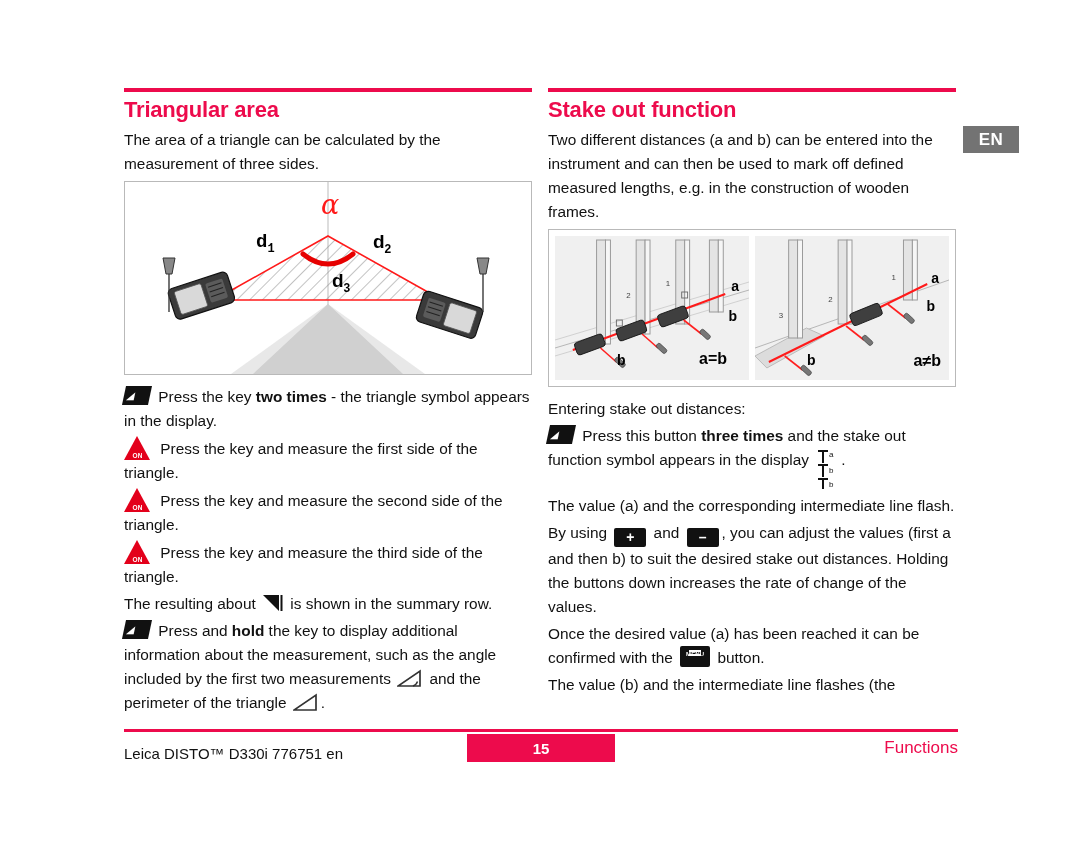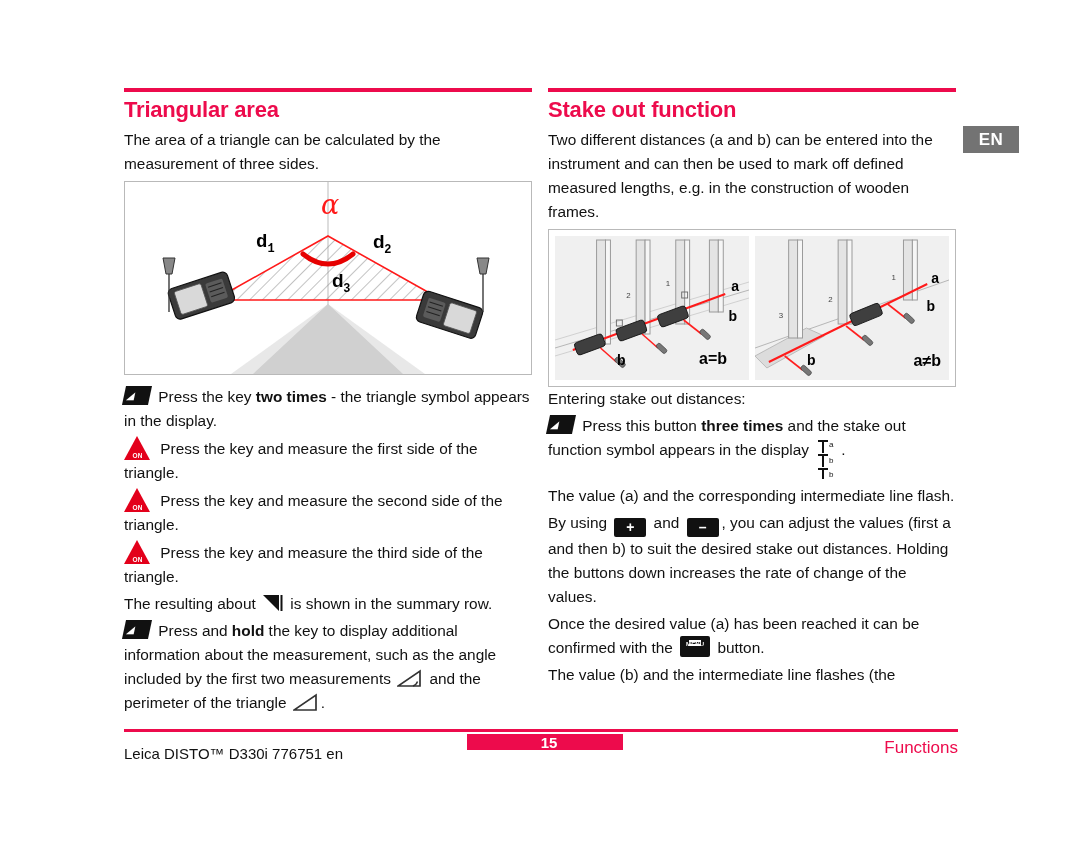--- a/index.html
+++ b/index.html
@@ -219,29 +219,28 @@
   }
   .footer-left {
     position: absolute;
     left: 0; top: 11px;
     font-size: 15px;
     color: #111;
   }
   .footer-page {
     position: absolute;
     left: 343px; top: 0;
-    width: 148px; height: 16px;
+    width: 148px; height: 28px;
     background: #ED0B4C;
     color: #fff;
     font-size: 15px;
     font-weight: bold;
     display: flex;
     align-items: center;
     justify-content: center;
-    padding-left: 8px;
   }
   .footer-right {
     position: absolute;
     right: 0; top: 4px;
     font-size: 17px;
     color: #ED0B4C;
   }
   b { font-weight: bold; }
 </style>
 </head>
@@ -443,21 +442,21 @@
           <text x="74" y="66" font-size="8" fill="#444" font-family="Liberation Sans, sans-serif">2</text>
           <text x="138" y="44" font-size="8" fill="#444" font-family="Liberation Sans, sans-serif">1</text>
         </svg>
         <div style="position:absolute;right:10px;top:34px;font-size:14px;font-weight:bold;">a</div>
         <div style="position:absolute;right:14px;top:62px;font-size:14px;font-weight:bold;">b</div>
         <div style="position:absolute;left:52px;bottom:12px;font-size:14px;font-weight:bold;">b</div>
         <div style="position:absolute;right:8px;bottom:10px;font-size:16px;font-weight:bold;">a≠b</div>
       </div>
     </div>
 
-    <p class="body" style="margin-top:0;">Entering stake out distances:</p>
+    <p class="body" style="margin-top:10px;">Entering stake out distances:</p>
 
     <p class="body">
       <span class="icon icon-func">
         <span class="para"></span><span class="glyph">◢</span>
       </span>
       <span>Press this button </span><b>three times</b><span> and the stake out function symbol appears in the display </span><span class="icon-stakeout"><svg width="24" height="42" viewBox="0 0 24 42">
             <line x1="3" y1="2" x2="13" y2="2" stroke="#111" stroke-width="2"></line>
             <line x1="8" y1="2" x2="8" y2="14" stroke="#111" stroke-width="2"></line>
             <line x1="3" y1="16" x2="13" y2="16" stroke="#111" stroke-width="2"></line>
             <line x1="8" y1="16" x2="8" y2="28" stroke="#111" stroke-width="2"></line>

